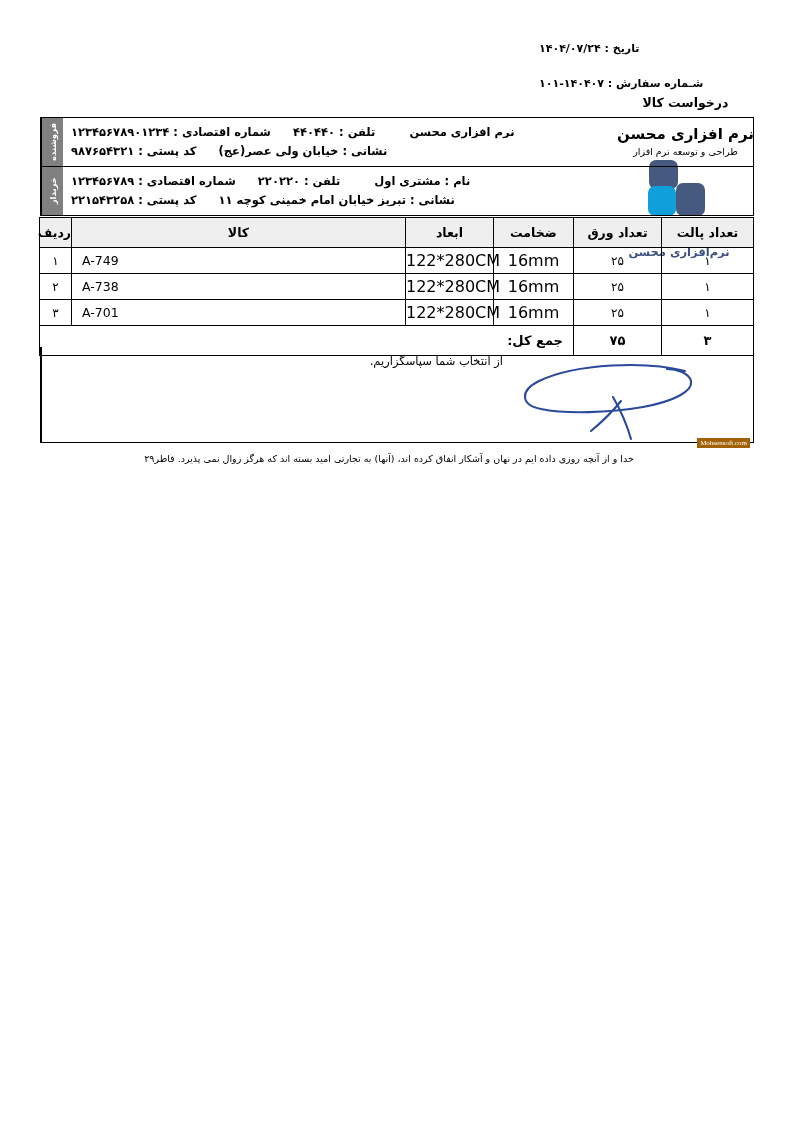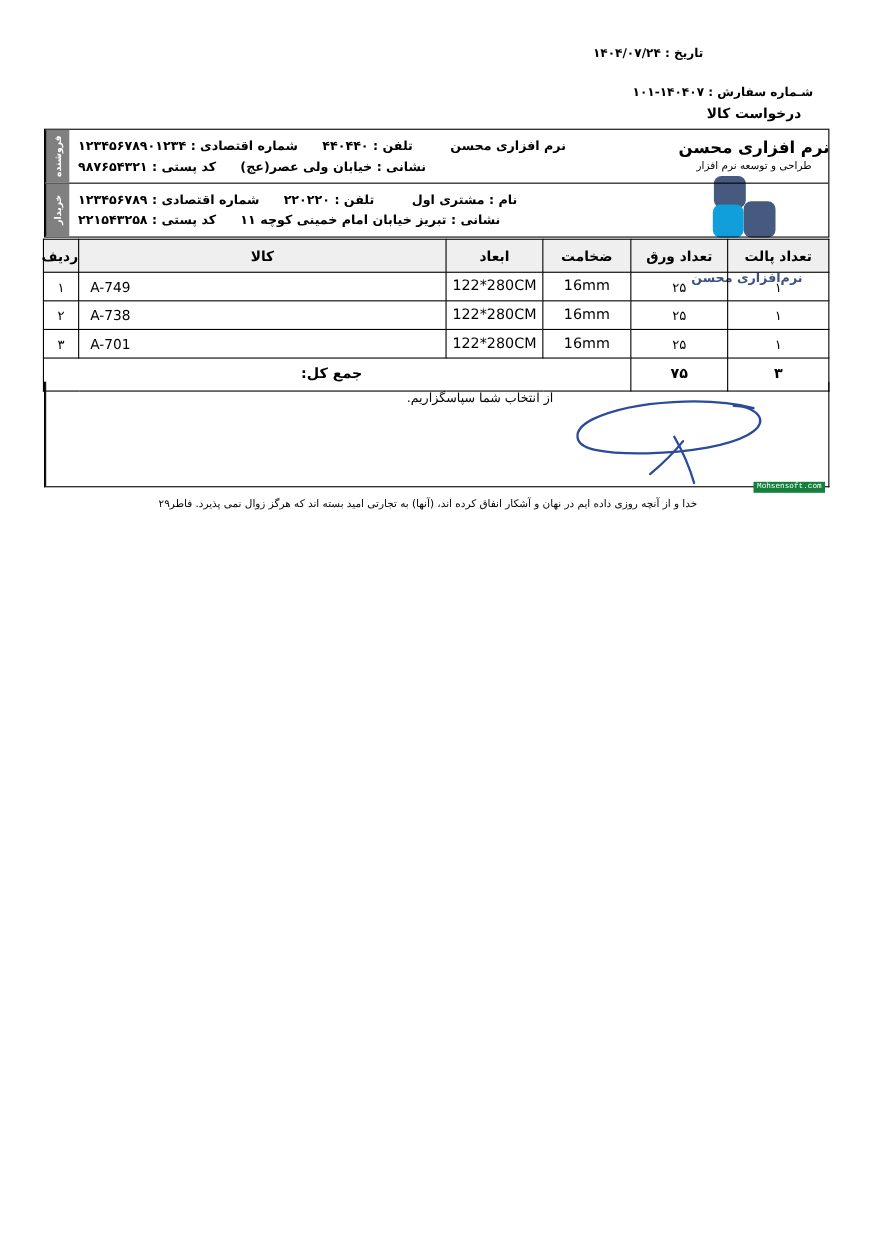--- a/index.html
+++ b/index.html
@@ -97,21 +97,21 @@
     text-align: left;
     padding-top: 14px;
     direction: rtl;
   }
   .meta-line {
     font-size: 11px;
     font-weight: bold;
     white-space: nowrap;
     text-align: left;
   }
-  .meta-line + .meta-line { margin-top: 22px; margin-left: 36px; }
+  .meta-line + .meta-line { margin-top: 22px; }
 
   
   .parties {
     position: absolute;
     top: 117px;
     right: 40px;
     left: 40px;
     border: 1px solid #000;
     box-sizing: border-box;
   }
@@ -186,28 +186,28 @@
   .col-abaad  { width: 88px; }
   .col-zekh   { width: 80px; }
   .col-varagh { width: 88px; }
   .col-palet  { width: 92px; }
   .goods td.kala {
     text-align: left;
     padding-left: 10px;
     font-size: 12.5px;
     direction: ltr;
   }
-  .goods td.latin { font-size: 13px; direction: ltr; text-align: center; }
+  .goods td.latin { font-size: 16px; direction: ltr; text-align: center; }
   .sumrow td {
     height: 30px;
     font-weight: bold;
     font-size: 13px;
   }
   .sumrow .sumlabel {
-    text-align: center;
+    text-align: right;
     padding-right: 10px;
   }
 
   
   .foot {
     position: absolute;
     top: 347px;
     right: 40px;
     left: 40px;
     height: 96px;
@@ -244,23 +244,23 @@
     top: 10px;
     width: 236px;
     height: 84px;
   }
 
   
   .watermark {
     position: absolute;
     top: 438px;
     right: 44px;
-    background: #15803d;
+    background: #a16207;
     color: #ffffff;
-    font-family: Liberation Mono, monospace;
+    font-family: Liberation Serif, serif;
     font-size: 7px;
     padding: 1px 3px;
     letter-spacing: 0px;
     line-height: 1.2;
     direction: ltr;
   }
   .verse {
     position: absolute;
     top: 452px;
     right: 40px;

